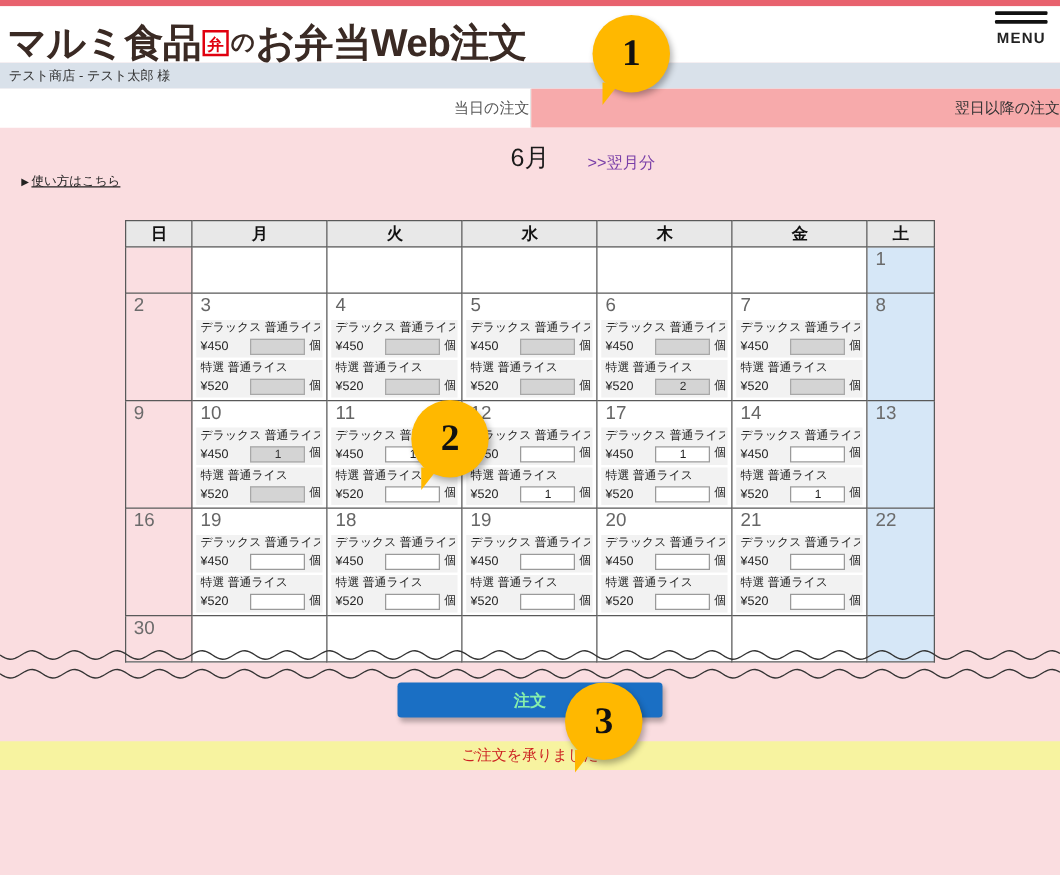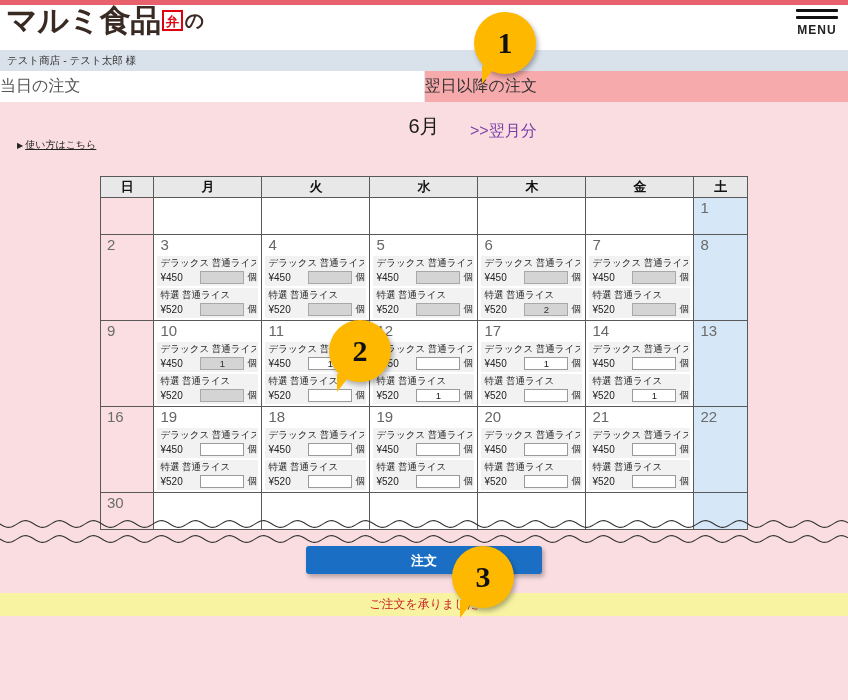--- a/index.html
+++ b/index.html
@@ -22,21 +22,21 @@
     background: #e8626e;
     width: 100%;
   }
 
   
   .header {
     background: #ffffff;
     height: 45px;
     position: relative;
     display: flex;
-    align-items: flex-start;
+    align-items: flex-end;
   }
   .logo {
     font-size: 31px;
     font-weight: bold;
     color: #3a2a24;
     letter-spacing: -0.5px;
     padding-left: 6px;
     white-space: nowrap;
     display: flex;
     align-items: center;
@@ -99,22 +99,22 @@
   
   .tabs {
     display: flex;
     height: 31px;
     background: #ffffff;
   }
   .tab {
     flex: 1;
     display: flex;
     align-items: center;
-    justify-content: flex-start;
-    font-size: 16px;
+    justify-content: flex-end;
+    font-size: 12px;
     color: #555;
     background: #ffffff;
     border-right: 1px solid #e6e6e6;
     cursor: pointer;
     box-sizing: border-box;
   }
   .tab:last-child { border-right: none; }
   .tab.active {
     background: #f7aaab;
     color: #333;
@@ -131,21 +131,21 @@
     top: 11px;
     text-align: center;
     font-size: 20px;
     color: #1a1a1a;
     font-weight: normal;
   }
   .next-month {
     position: absolute;
     left: 470px;
     top: 19px;
-    font-size: 16px;
+    font-size: 13px;
     color: #7a3fa8;
     text-decoration: none;
     cursor: pointer;
   }
   .howto {
     position: absolute;
     left: 17px;
     top: 36px;
     font-size: 10px;
     color: #222;
@@ -258,25 +258,25 @@
   }
   .wave svg { display: block; }
 
   
   .order-area {
     margin-top: 16px;
     text-align: center;
   }
   .order-btn {
     display: inline-block;
-    width: 236px;
+    width: 212px;
     height: 28px;
     line-height: 28px;
     background: #1a6fc4;
-    color: #ffffff;
+    color: #86efac;
     font-size: 13px;
     font-weight: bold;
     border: none;
     border-radius: 3px;
     box-shadow: 2px 3px 4px rgba(0,0,0,0.28);
     cursor: pointer;
     font-family: "Liberation Sans", sans-serif;
   }
 
   
@@ -333,20 +333,21 @@
 </head>
 <body>
 
 <div class="top-stripe"></div>
 
 <div class="header">
   <div class="logo">
     <span class="seg-main">マルミ食品</span>
     <span class="stamp">弁</span>
     <span class="seg-no">の</span>
+    <span class="seg-main">お弁当Web注文</span>
   </div>
   <div class="menu-btn">
     <div class="bar"></div>
     <div class="bar"></div>
     <div class="menu-label">MENU</div>
   </div>
 </div>
 
 <div class="userbar">
   <span>テスト商店 - テスト太郎 様</span>

